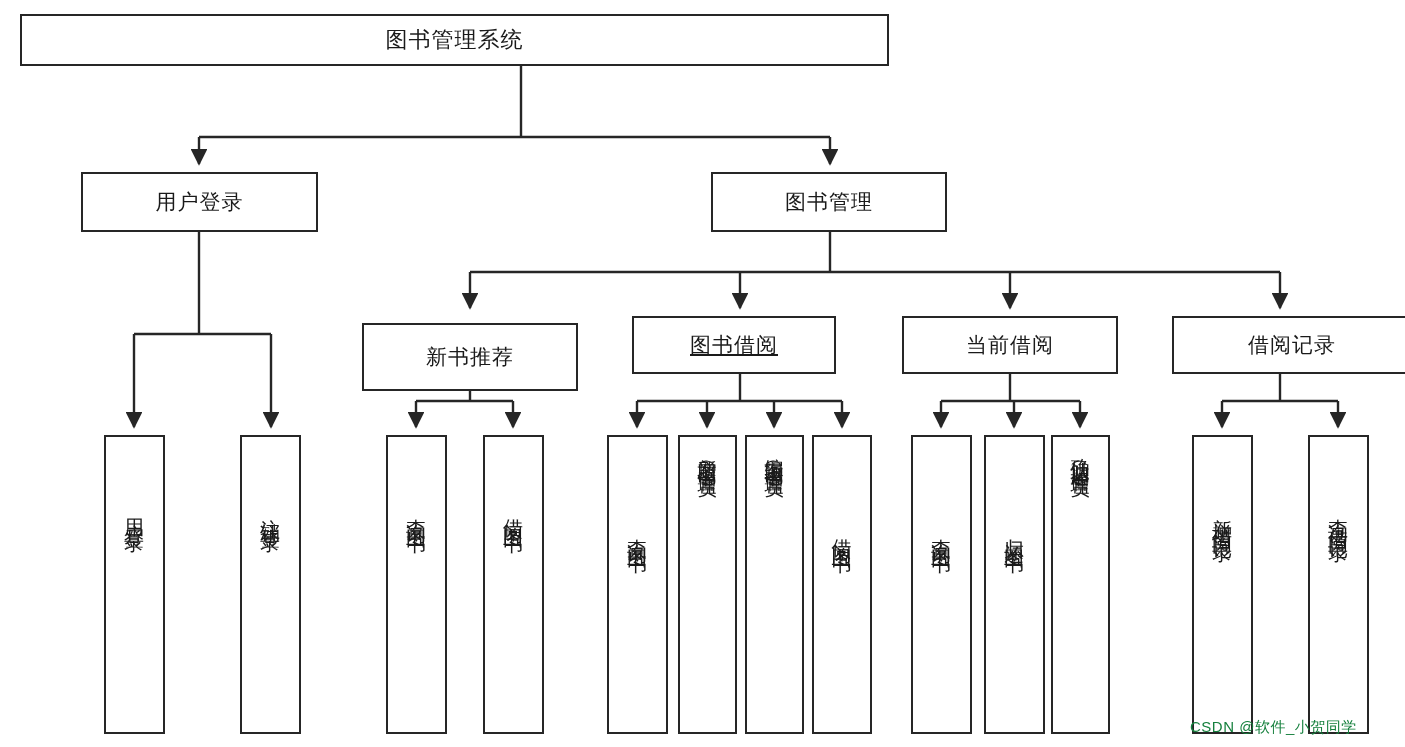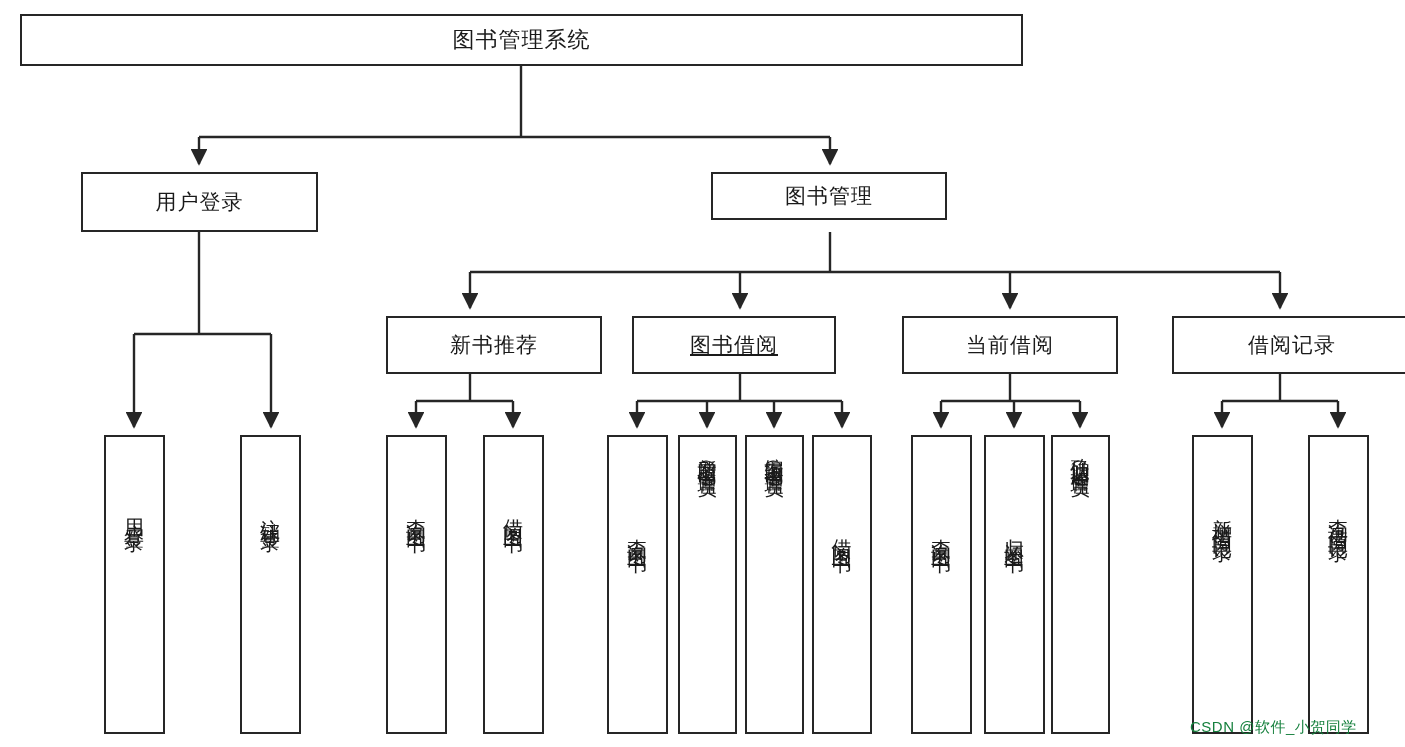--- a/index.html
+++ b/index.html
@@ -130,32 +130,32 @@
       <path d="M 1014 401 L 1014 427" marker-end="url(#arrow)"></path>
       <path d="M 1080 401 L 1080 427" marker-end="url(#arrow)"></path>
 
       <path d="M 1280 374 L 1280 401"></path>
       <path d="M 1222 401 L 1338 401"></path>
       <path d="M 1222 401 L 1222 427" marker-end="url(#arrow)"></path>
       <path d="M 1338 401 L 1338 427" marker-end="url(#arrow)"></path>
     </g>
   </svg>
 
-  <div class="node h-node root" style="left:20px; top:14px; width:1003px; height:52px;">
+  <div class="node h-node root" style="left:20px; top:14px; width:869px; height:52px;">
     <span class="lbl">图书管理系统</span>
   </div>
 
   <div class="node h-node" style="left:81px; top:172px; width:237px; height:60px;">
     <span class="lbl">用户登录</span>
   </div>
-  <div class="node h-node" style="left:711px; top:172px; width:236px; height:48px;">
+  <div class="node h-node" style="left:711px; top:172px; width:236px; height:60px;">
     <span class="lbl">图书管理</span>
   </div>
 
-  <div class="node h-node" style="left:362px; top:316px; width:216px; height:58px;margin-left:24px;">
+  <div class="node h-node" style="left:362px; top:323px; width:216px; height:68px;">
     <span class="lbl">新书推荐</span>
   </div>
   <div class="node h-node" style="left:632px; top:316px; width:204px; height:58px;text-decoration:underline;">
     <span class="lbl">图书借阅</span>
   </div>
   <div class="node h-node" style="left:902px; top:316px; width:216px; height:58px;">
     <span class="lbl">当前借阅</span>
   </div>
   <div class="node h-node" style="left:1172px; top:316px; width:240px; height:58px;">
     <span class="lbl">借阅记录</span>

